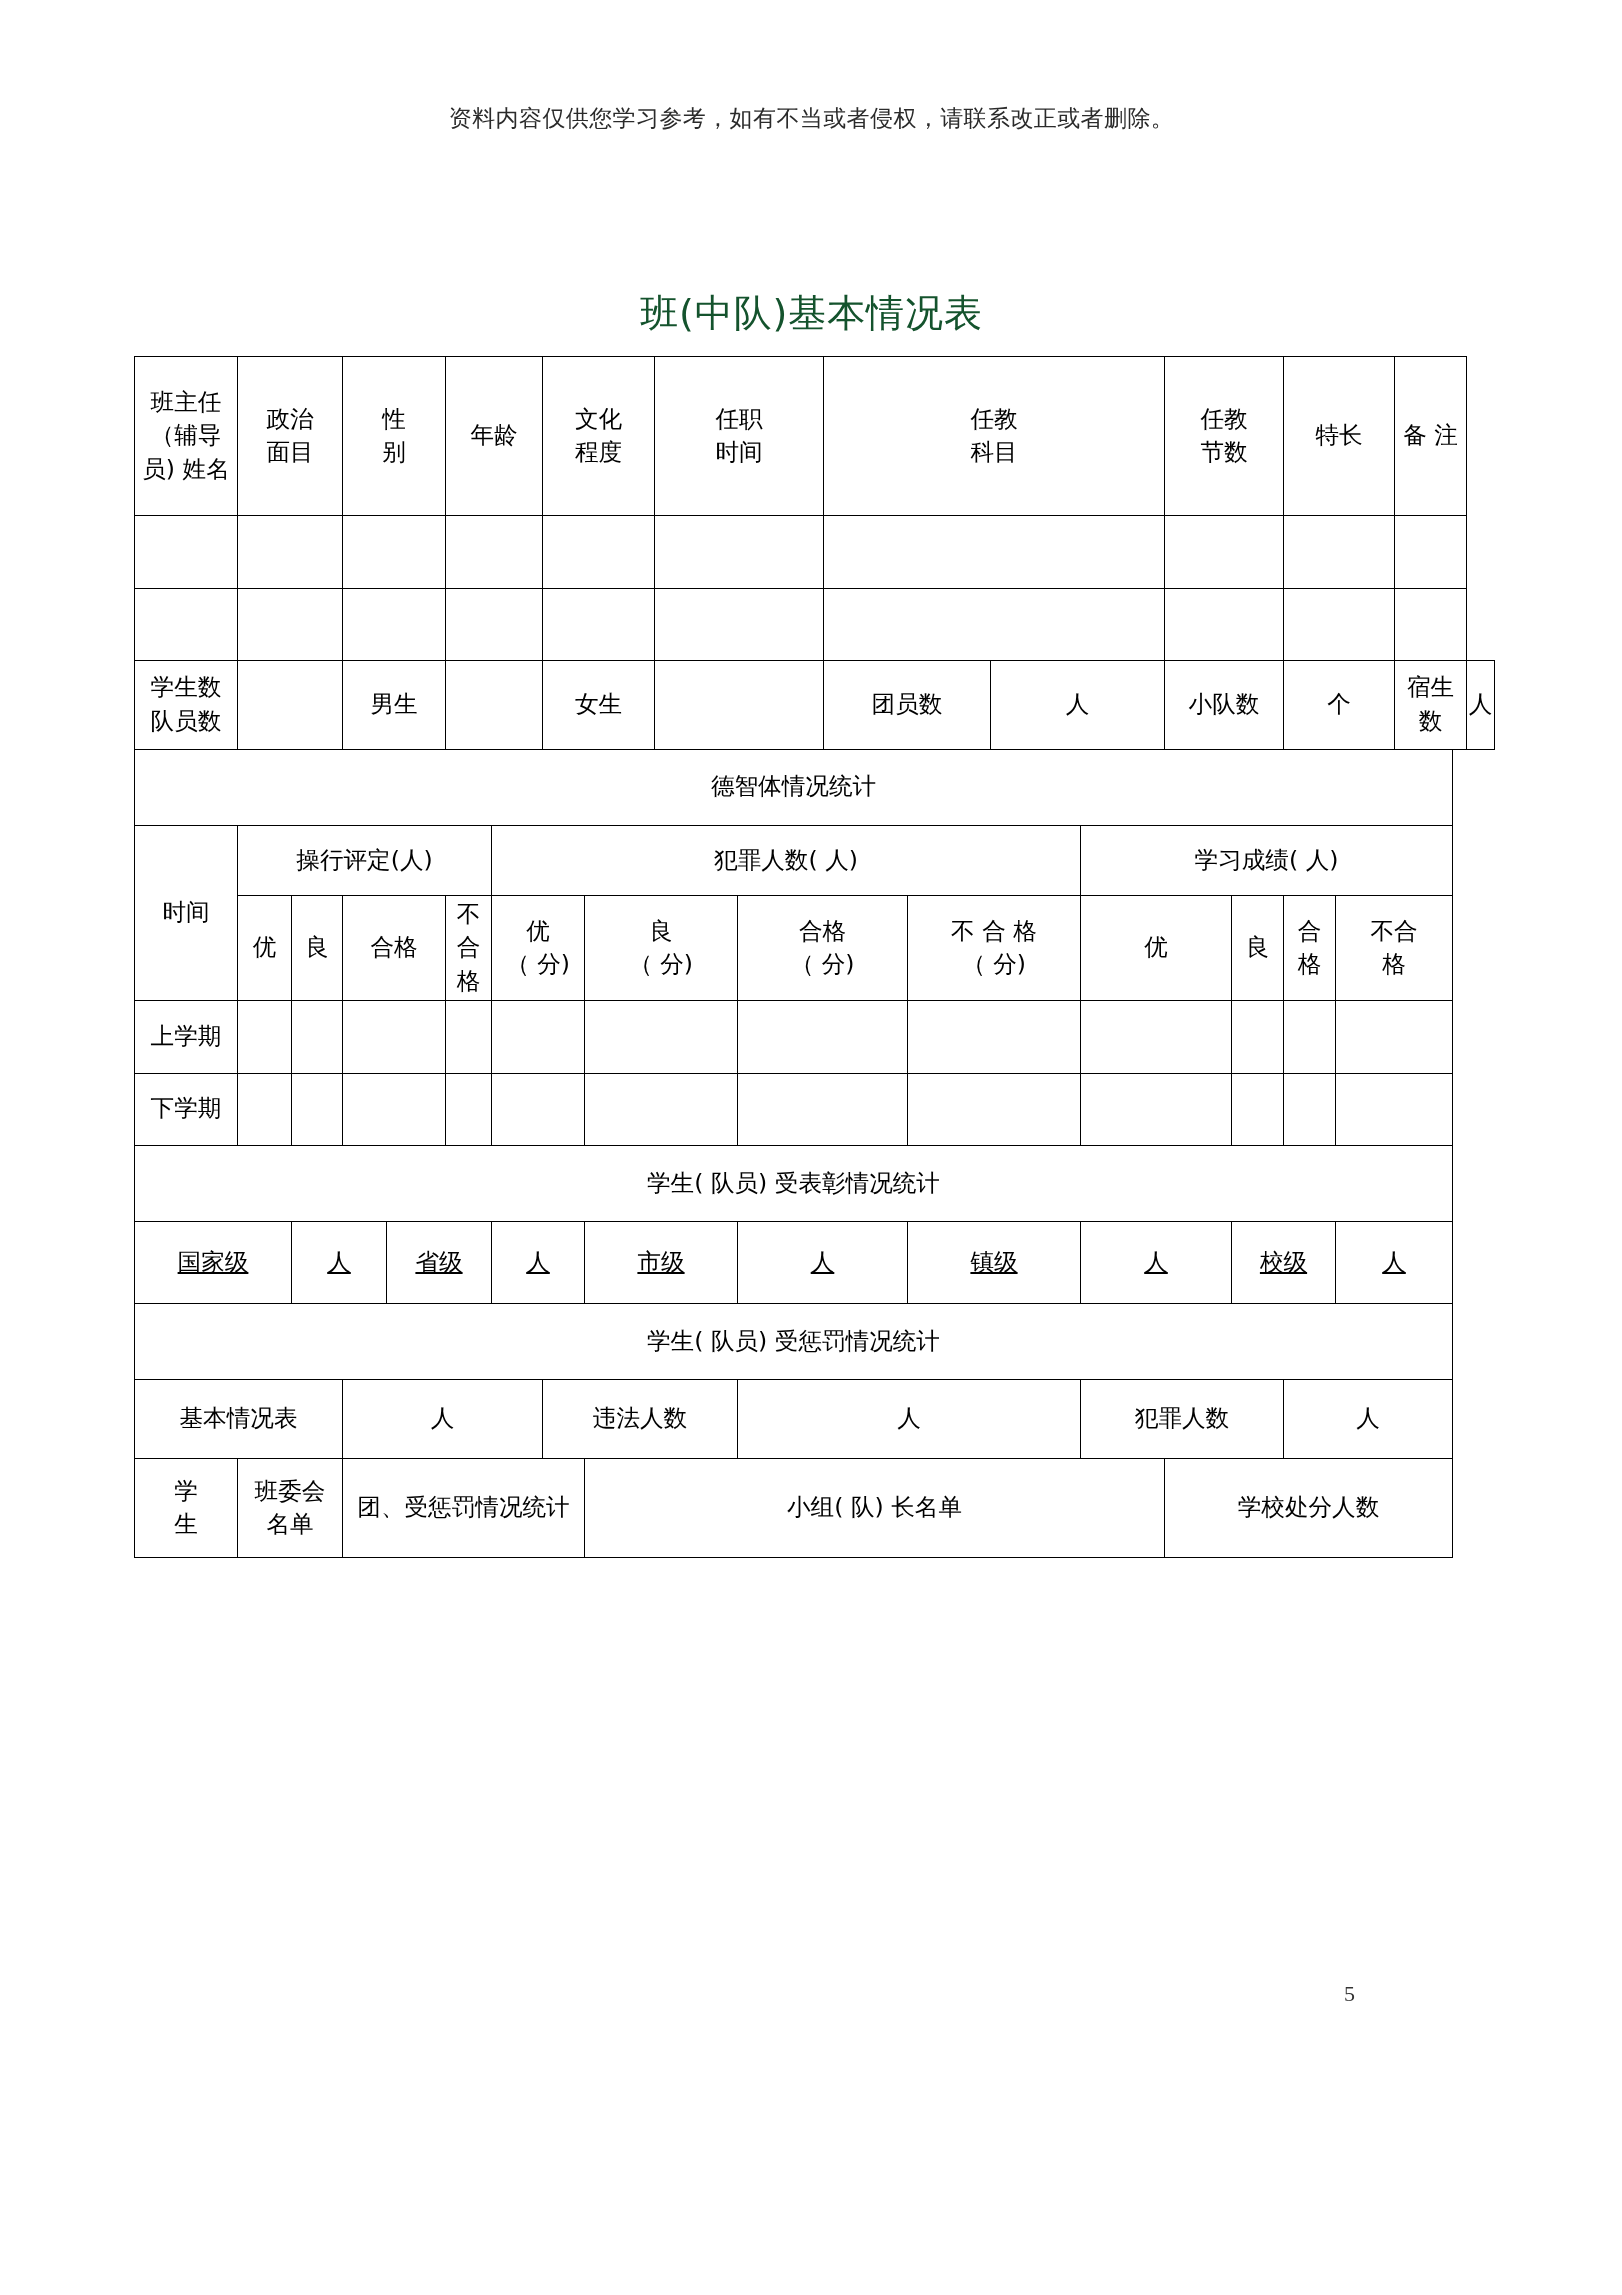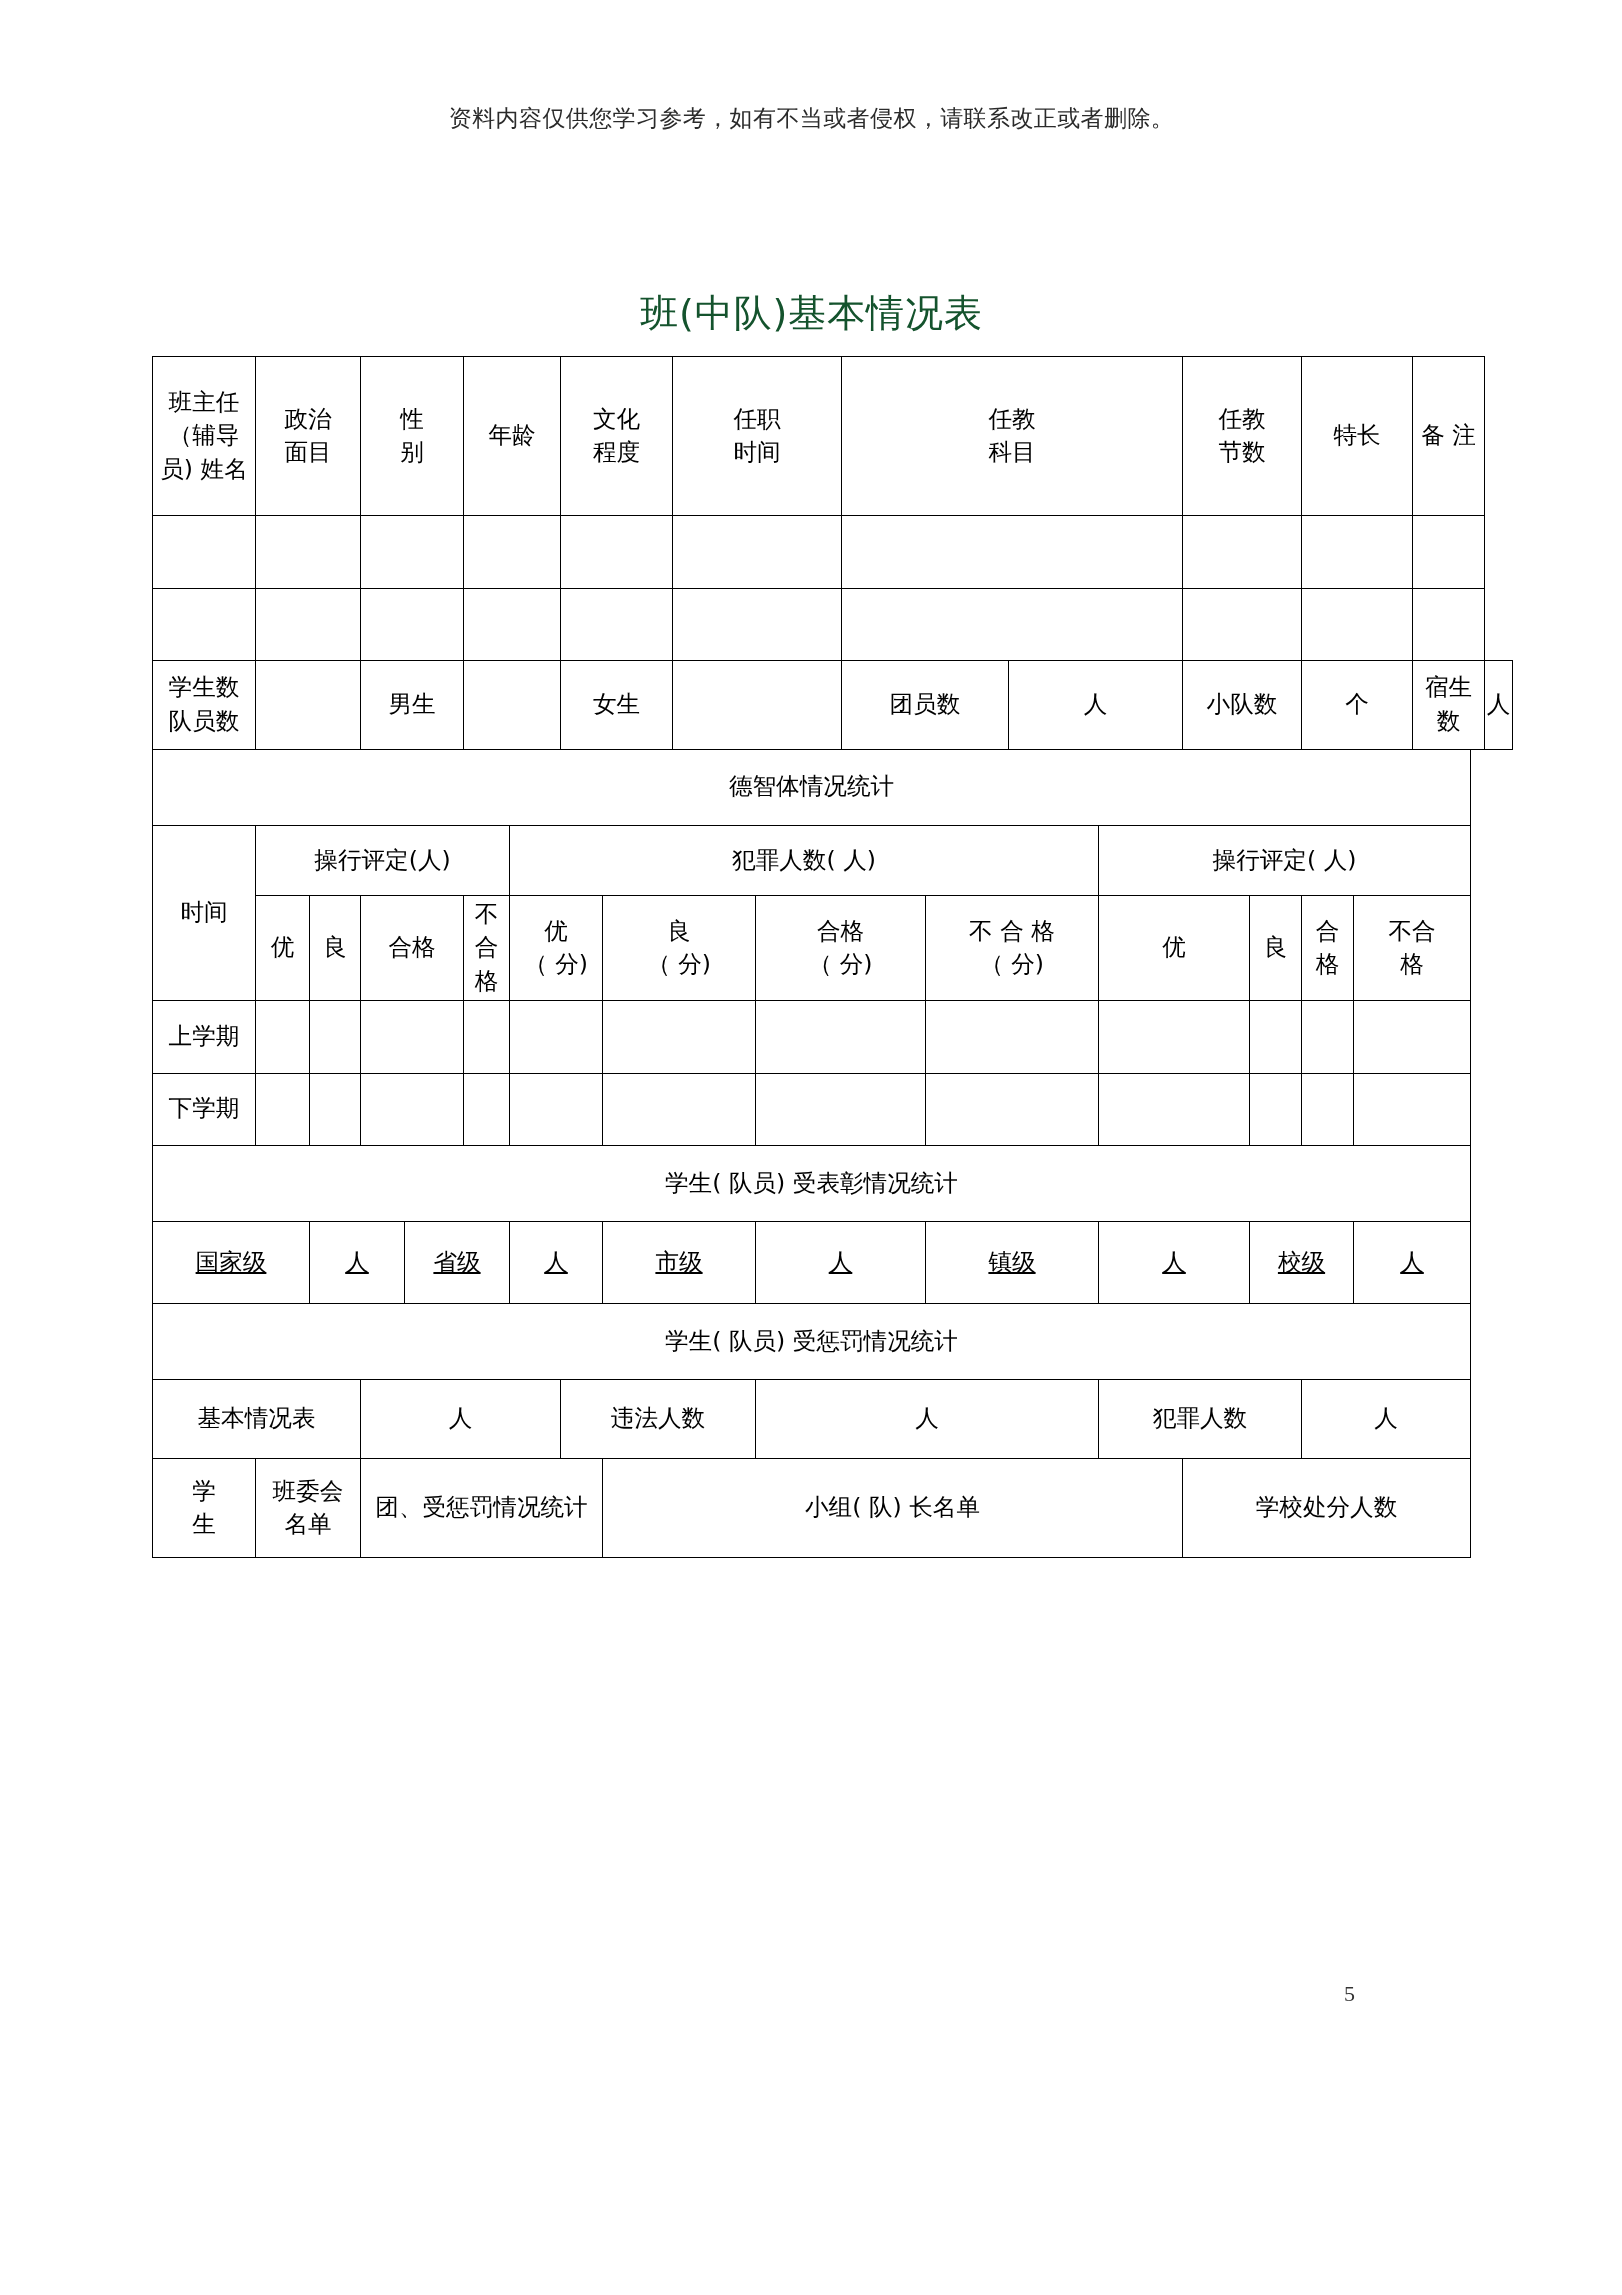--- a/index.html
+++ b/index.html
@@ -41,21 +41,21 @@
     width: 1623px;
     text-align: center;
     font-size: 38px;
     font-family: "DejaVu Sans", "Liberation Sans", sans-serif;
     color: #14532d;
     letter-spacing: 0.9px;
   }
   .table-wrap {
     position: absolute;
     top: 356px;
-    left: 152px;
+    left: 134px;
     width: 1361px;
   }
   table.form {
     border-collapse: collapse;
     table-layout: fixed;
     width: 1361px;
     font-family: "DejaVu Sans", "Liberation Sans", sans-serif;
   }
   table.form td {
     border: 1.7px solid #000000;
@@ -204,21 +204,21 @@
       </tr>
 
       <tr>
         <td class="section-bar" colspan="20">德智体情况统计</td>
       </tr>
 
       <tr>
         <td class="grp-head" rowspan="2">时间</td>
         <td class="grp-head" colspan="5">操行评定(人)</td>
         <td class="grp-head" colspan="8">犯罪人数( 人)</td>
-        <td class="grp-head" colspan="6">操行评定( 人)</td>
+        <td class="grp-head" colspan="6">学习成绩( 人)</td>
       </tr>
 
       <tr>
         <td class="sub-head">优</td>
         <td class="sub-head">良</td>
         <td class="sub-head" colspan="2">合格</td>
         <td class="sub-head">
           <span class="two-line">不合</span>
           <span class="two-line">格</span>
         </td>

